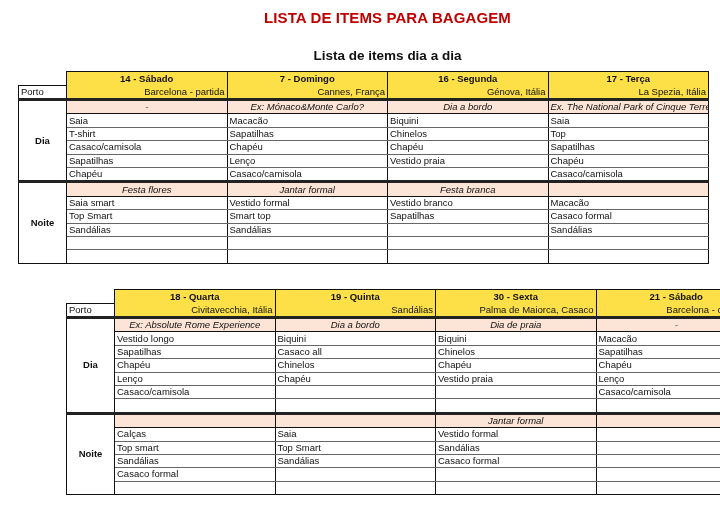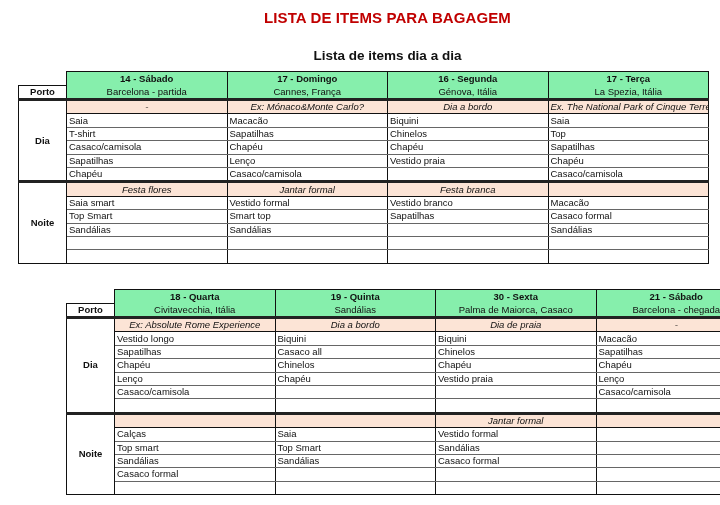--- a/index.html
+++ b/index.html
@@ -9,26 +9,26 @@
            font-weight:bold; font-size:15px; color:#C00000; letter-spacing:0.1px; }
   .subtitle { position:absolute; left:0; width:775px; top:48px; text-align:center;
               font-weight:bold; font-size:13.5px; color:#111; }
   .block { position:absolute; left:18px; width:690px; }
   table.grid { border-collapse:collapse; table-layout:fixed; width:690px; font-size:9.5px; }
   table.grid td { padding:0 2px; height:12.4px; line-height:12px; white-space:nowrap; overflow:hidden;
                   border-left:1.5px solid #111; border-right:1.5px solid #111;
                   border-top:1px solid #666; border-bottom:1px solid #666; }
   col.c0 { width:48px; }
   col.cd { width:160.5px; }
-  .hdr { background:#86efac; text-align:center; }
+  .hdr { background:#fde047; text-align:center; }
   .hdr1 { font-weight:bold; border-top:1.5px solid #111 !important; border-bottom:none !important; height:13px !important; }
-  .hdr2 { border-top:none !important; border-bottom:3px solid #222 !important; height:13px !important; }
+  .hdr2 { border-top:none !important; border-bottom:3px solid #222 !important; height:13px !important;text-align:right; }
   .sub { background:#FCE4D6; text-align:center; font-style:italic; border-bottom:1.5px solid #111 !important; }
   .blank-corner { border:none !important; background:#fff; }
-  .porto { font-weight:bold; text-align:center; border-top:1.5px solid #111 !important; border-bottom:3px solid #222 !important; }
+  .porto { font-weight:normal; text-align:left; border-top:1.5px solid #111 !important; border-bottom:3px solid #222 !important; }
   .rowlabel { font-weight:bold; text-align:center; vertical-align:middle; border-bottom:1.5px solid #111 !important;margin-left:47px; }
   .sec-sep td { border-top:3.5px solid #222 !important;text-align:center; }
   .last td { border-bottom:1.5px solid #111 !important; }
   .cell { text-align:left; }
 </style>
 </head>
 <body>
 
 <div class="title">LISTA DE ITEMS PARA BAGAGEM</div>
 <div class="subtitle">Lista de items dia a dia</div>
@@ -39,21 +39,21 @@
         <col class="c0">
         <col class="cd">
         <col class="cd">
         <col class="cd">
         <col class="cd">
       </colgroup>
   <tbody>
         <tr>
     <td class="blank-corner"></td>
     <td class="hdr hdr1">14 - Sábado</td>
-    <td class="hdr hdr1">17 - Domingo</td>
+    <td class="hdr hdr1">7 - Domingo</td>
     <td class="hdr hdr1">16 - Segunda</td>
     <td class="hdr hdr1">17 - Terça</td>
   </tr>
   <tr>
     <td class="porto">Porto</td>
     <td class="hdr hdr2">Barcelona - partida</td>
     <td class="hdr hdr2">Cannes, França</td>
     <td class="hdr hdr2">Génova, Itália</td>
     <td class="hdr hdr2">La Spezia, Itália</td>
   </tr>

